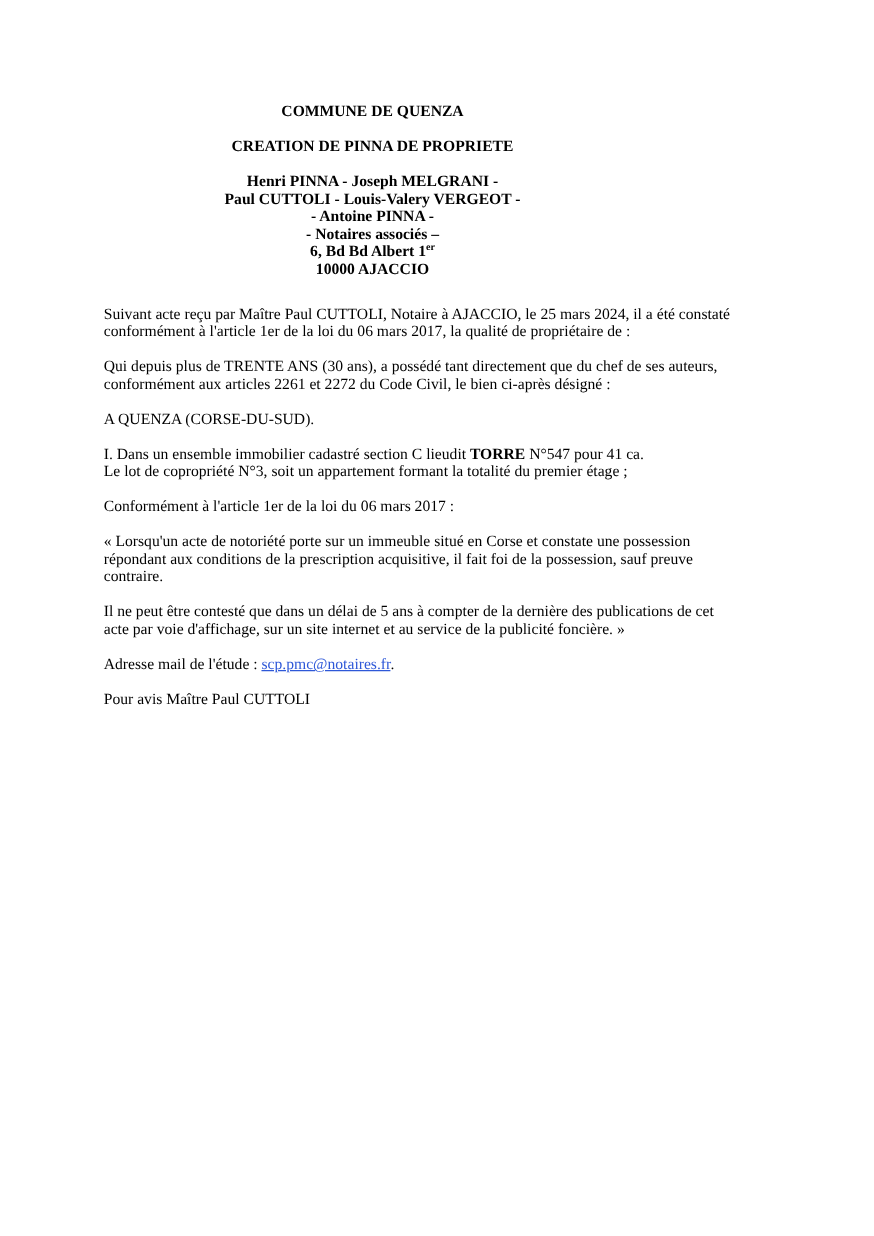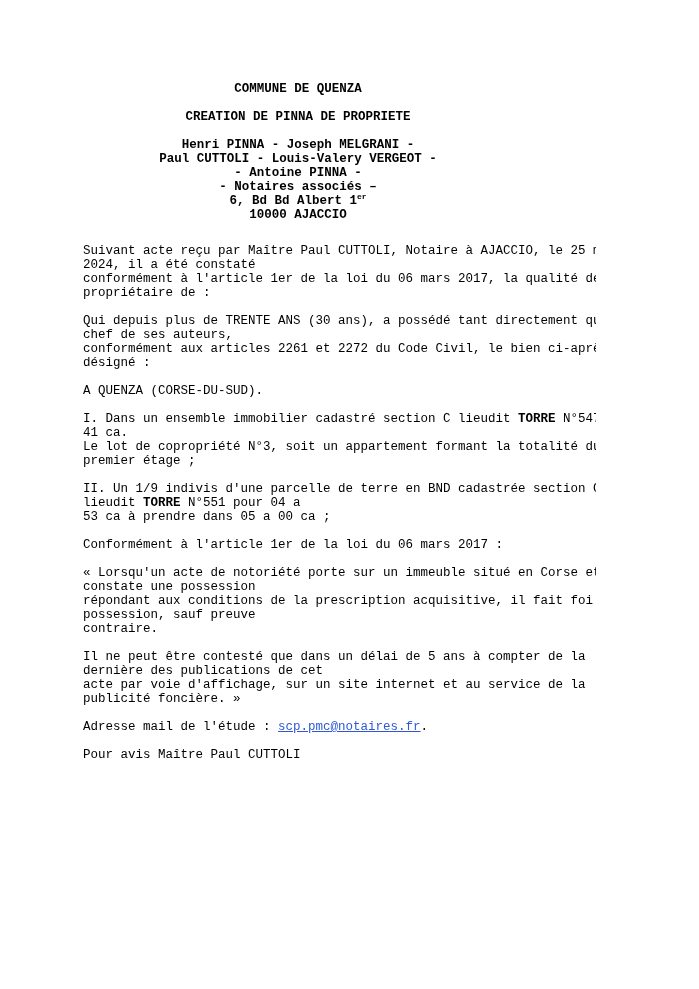--- a/index.html
+++ b/index.html
@@ -6,21 +6,21 @@
     margin: 0;
     padding: 0;
     background: #ffffff;
   }
   .page {
     position: relative;
     width: 596px;
     height: 989px;
     background: var(--bg-color, #ffffff);
     color: var(--text-color, #000000);
-    font-family: Liberation Mono, monospace;
+    font-family: Liberation Serif, serif;
     font-size: 12.5px;
     line-height: 14px;
     overflow: hidden;
     box-sizing: border-box;
   }
   .doc-header {
     position: absolute;
     top: 82px;
     left: 0;
     right: 0;
@@ -79,21 +79,20 @@
 conformément à l'article 1er de la loi du 06 mars 2017, la qualité de propriétaire de :</p>
 
 
     <p class="ml">Qui depuis plus de TRENTE ANS (30 ans), a possédé tant directement que du chef de ses auteurs,
 conformément aux articles 2261 et 2272 du Code Civil, le bien ci-après désigné :</p>
 
     <p class="ml">A QUENZA (CORSE-DU-SUD).</p>
 
     <p><span>I. Dans un ensemble immobilier cadastré section C lieudit </span><b>TORRE</b><span> N°547 pour 41 ca.</span><br><span>Le lot de copropriété N°3, soit un appartement formant la totalité du premier étage ;</span></p>
 
-    <p><span>II. Un 1/9 indivis d'une parcelle de terre en BND cadastrée section C lieudit </span><b>TORRE</b><span> N°551 pour 04 a</span><br><span>53 ca à prendre dans 05 a 00 ca ;</span></p>
 
     <p class="ml">Conformément à l'article 1er de la loi du 06 mars 2017 :</p>
 
     <p class="ml">« Lorsqu'un acte de notoriété porte sur un immeuble situé en Corse et constate une possession
 répondant aux conditions de la prescription acquisitive, il fait foi de la possession, sauf preuve
 contraire.</p>
 
     <p class="ml">Il ne peut être contesté que dans un délai de 5 ans à compter de la dernière des publications de cet
 acte par voie d'affichage, sur un site internet et au service de la publicité foncière. »</p>
 

